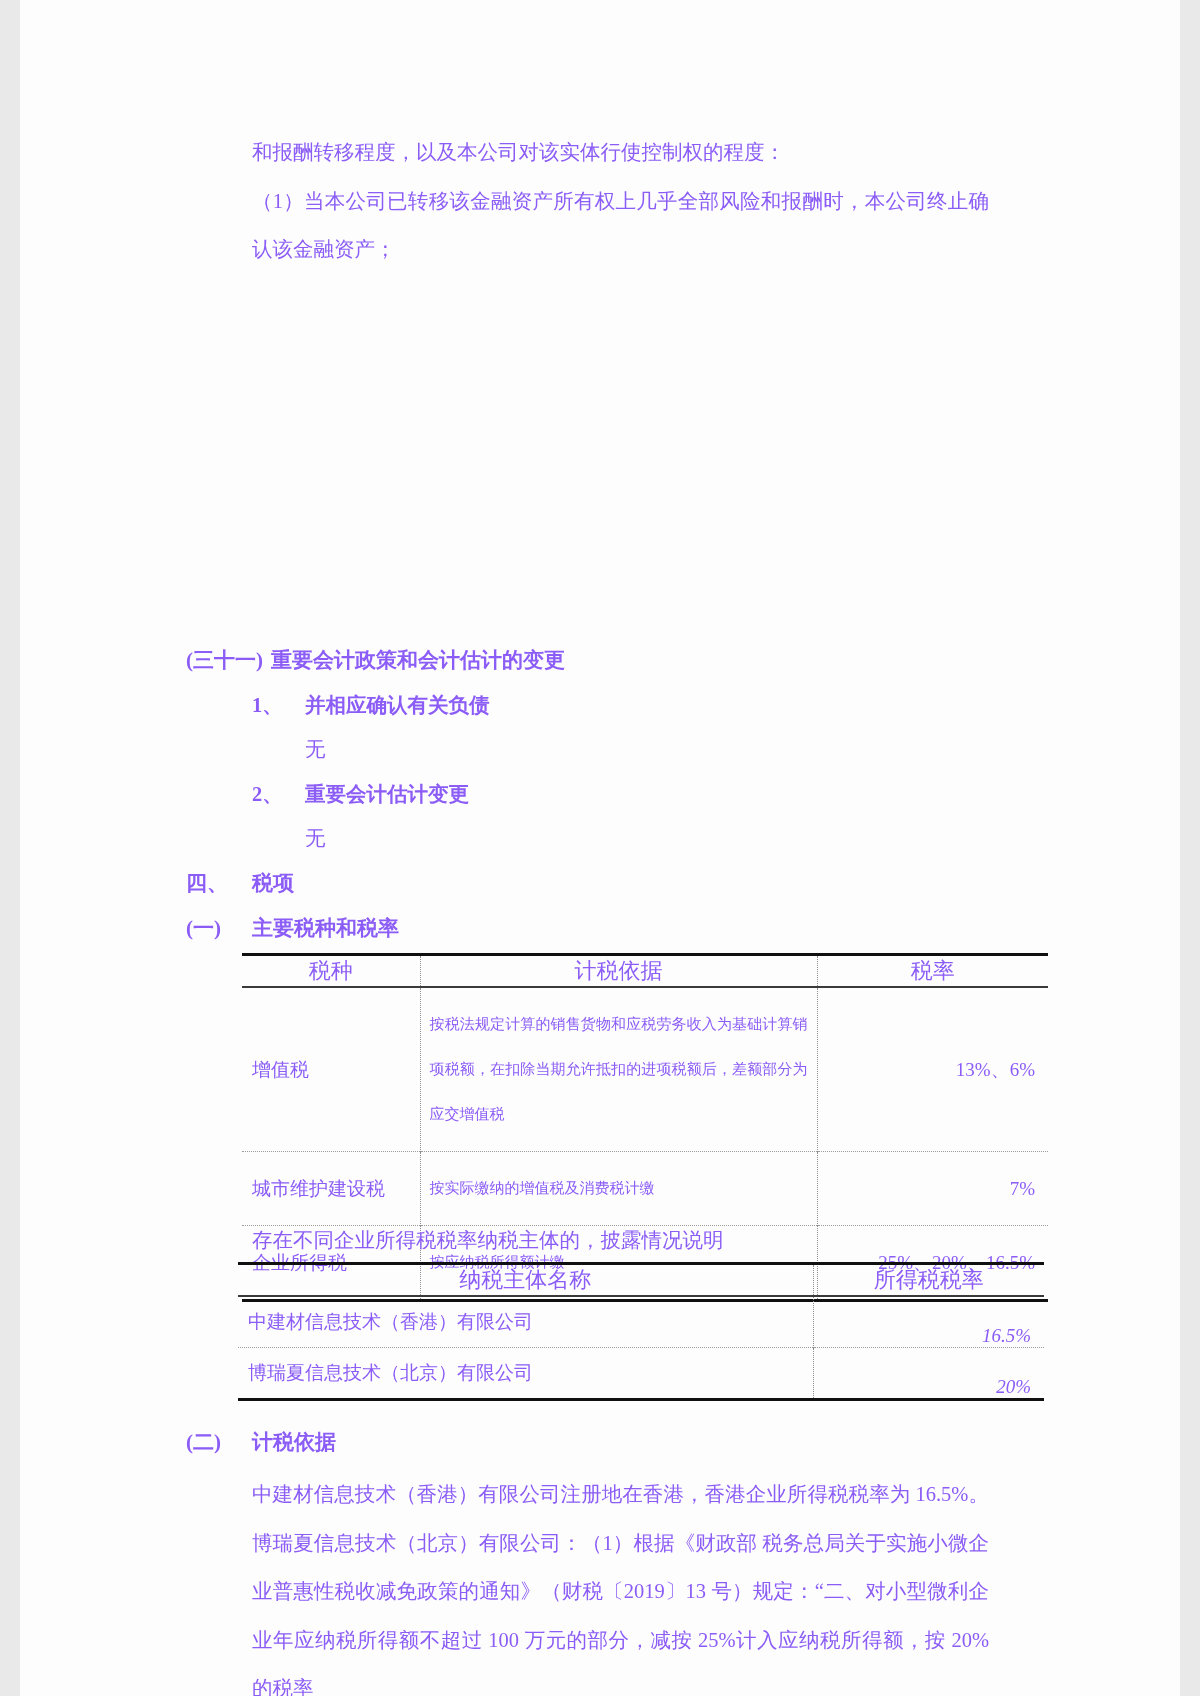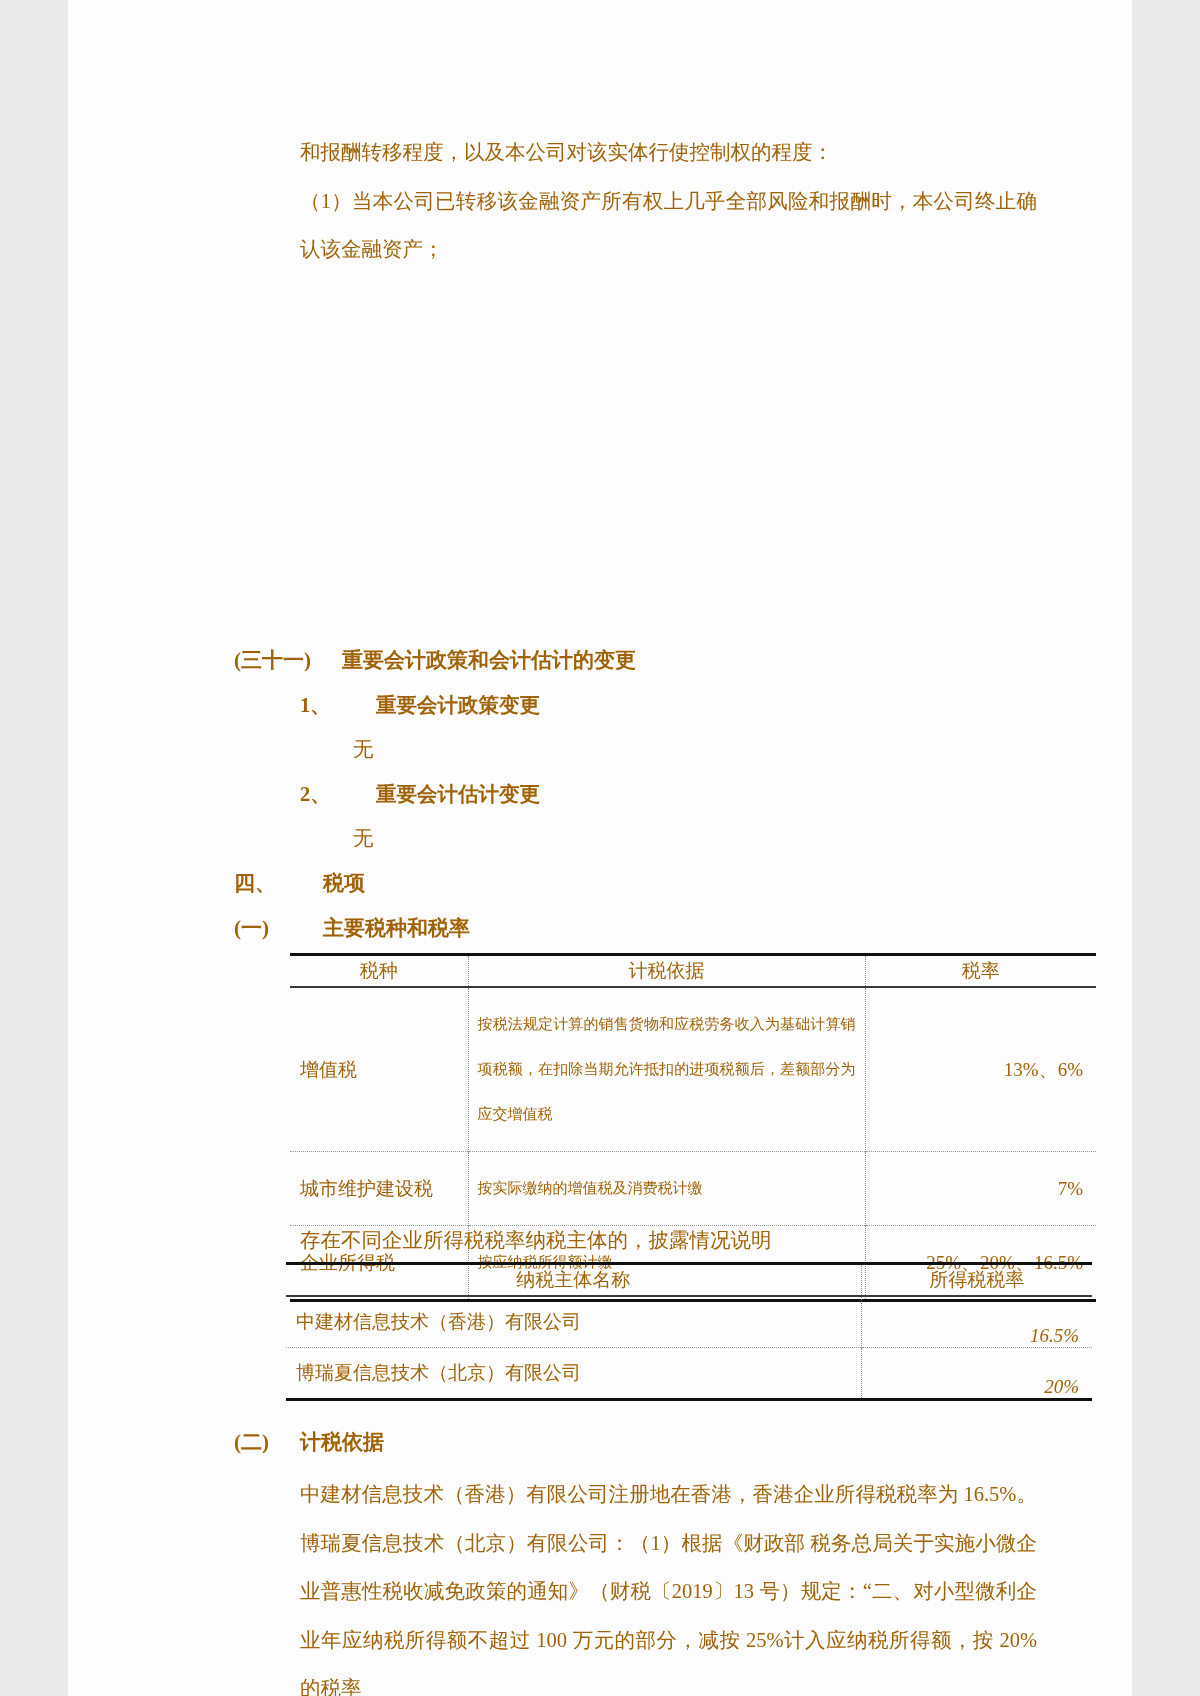--- a/index.html
+++ b/index.html
@@ -1,56 +1,56 @@
 <!DOCTYPE html>
 <html><head>
 <meta charset="utf-8">
 <style>
   * { margin:0; padding:0; box-sizing:border-box; }
   html,body { background:#e9e9e9; }
   .page {
     position:relative;
-    width:1064px; height:1696px;
+    width:1160px; height:1696px;
     margin:0 auto;
     background:#fdfdfd;
-    color:#a16207;
+    color:#8b5cf6;
     font-family:"Liberation Serif","DejaVu Serif",serif;
     overflow:hidden;
   }
   
   .intro {
     position:absolute; left:232px; top:128px; width:737px;
   }
   .intro p {
     font-size:20.5px; line-height:48.6px;
     text-align:justify; text-justify:inter-character;
   }
   
   .midblock {
     position:absolute; left:166px; top:638px; width:900px;
     font-size:21px; line-height:44.6px;
   }
-  .h-line { display:flex;gap:23px; }
+  .h-line { display:flex; }
   .h-line .num { font-weight:bold; }
   .h-line .ttl { font-weight:bold; }
   .h-sec31 .num { margin-right:8px; }
   .h-item { padding-left:66px; font-size:20.5px; }
   .h-item .num { width:53px; }
   .plain-none { padding-left:119px; font-size:20.5px; }
   .h-sec4 .num { width:66px; }
   .h-sub .num { width:66px; font-weight:bold; }
   
   .tbl {
     border-collapse:collapse; table-layout:fixed;
     border-top:3px solid #101010; border-bottom:3px solid #101010;
     font-size:19px;
   }
   .tbl td { vertical-align:middle; }
   .tbl .th {
-    text-align:center; font-size:19px; height:30px; line-height:30px;
+    text-align:center; font-size:22px; height:30px; line-height:30px;
     border-bottom:2px solid #3a3a3a;
   }
   .tbl td + td { border-left:1px dotted #8d8d8d; }
   .tbl tbody tr + tr td { border-top:1px dotted #9b9b9b; }
   .tbl-main { position:absolute; left:222px; top:953px; width:806px; }
   .c-label { padding-left:10px; }
   .c-basis { padding:14px 9px; text-align:justify; text-justify:inter-character; line-height:45px; font-size:15px; }
   .c-rate  { text-align:right; padding-right:13px; }
   .r-vat td { height:135px; }
   .r-city td { height:47px; }
@@ -84,21 +84,21 @@
     <p>（1）当本公司已转移该金融资产所有权上几乎全部风险和报酬时，本公司终止确认该金融资产；</p>
   </div>
 
   <div class="midblock">
     <div class="h-line h-sec31">
       <span class="num">(三十一)</span>
       <span class="ttl">重要会计政策和会计估计的变更</span>
     </div>
     <div class="h-line h-item">
       <span class="num ttl">1、</span>
-      <span class="ttl">重要会计政策变更</span>
+      <span class="ttl">并相应确认有关负债</span>
     </div>
     <div class="plain-none">无</div>
     <div class="h-line h-item">
       <span class="num ttl">2、</span>
       <span class="ttl">重要会计估计变更</span>
     </div>
     <div class="plain-none">无</div>
     <div class="h-line h-sec4">
       <span class="num">四、</span>
       <span class="ttl">税项</span>

